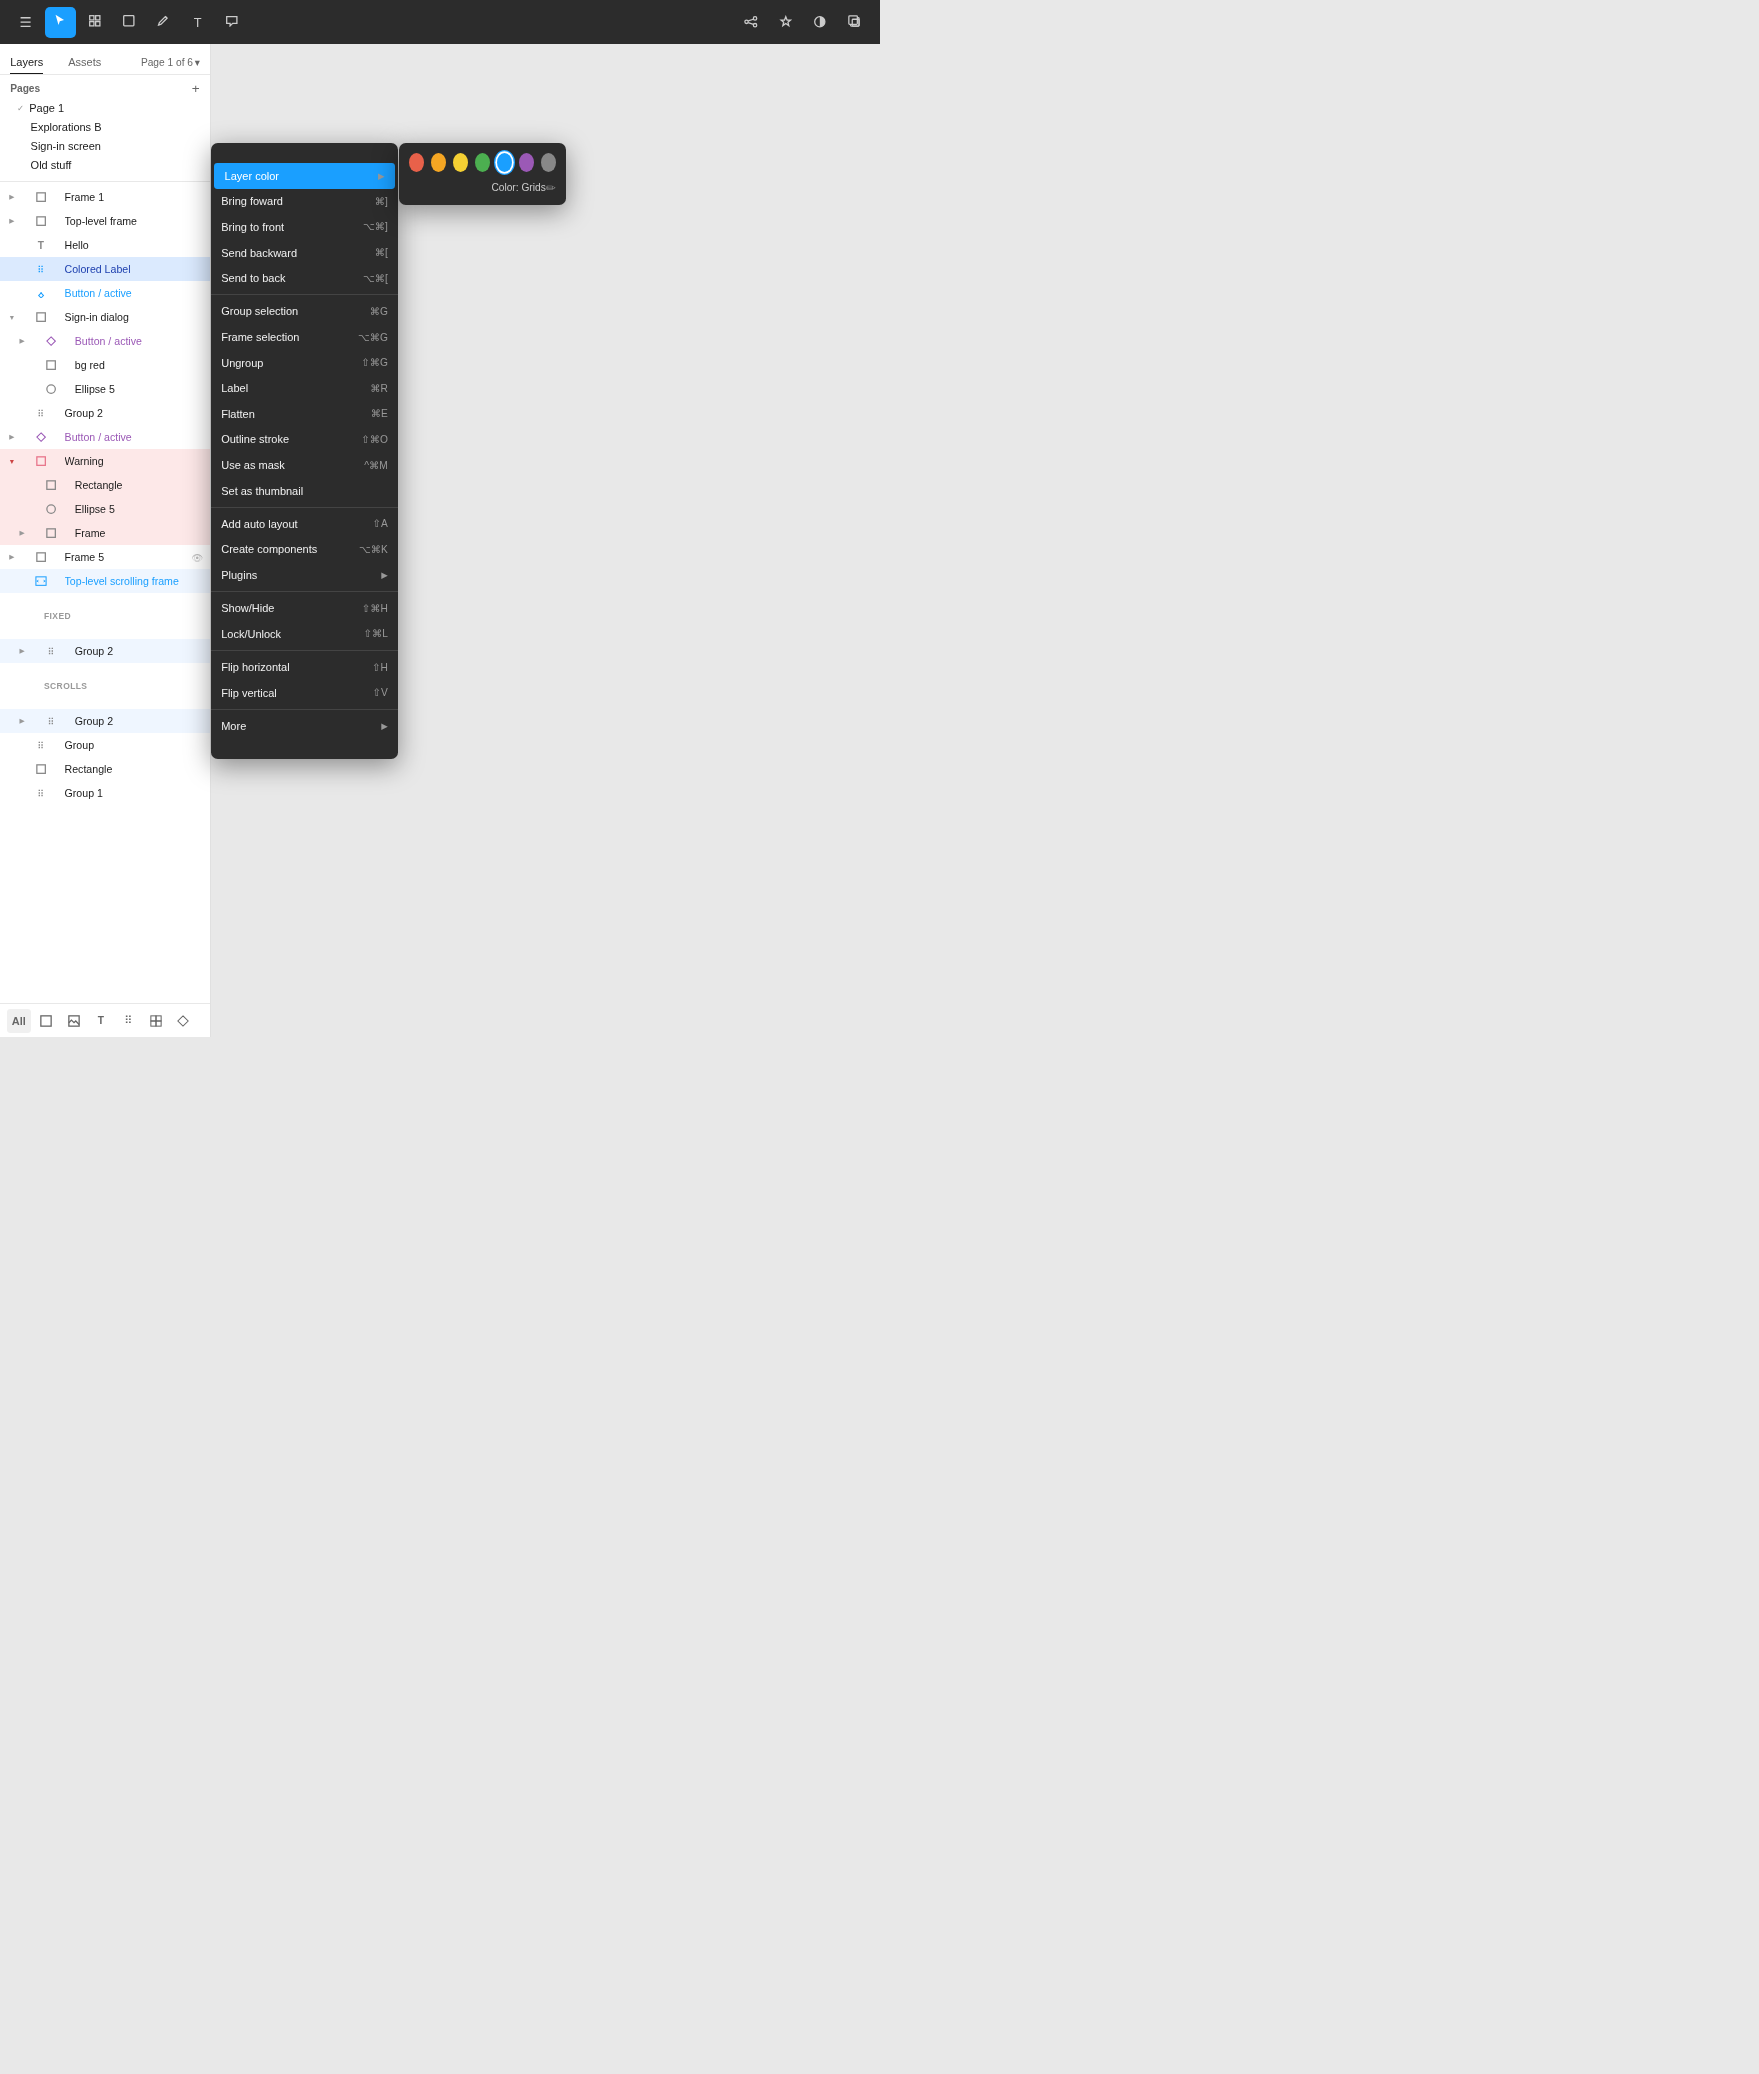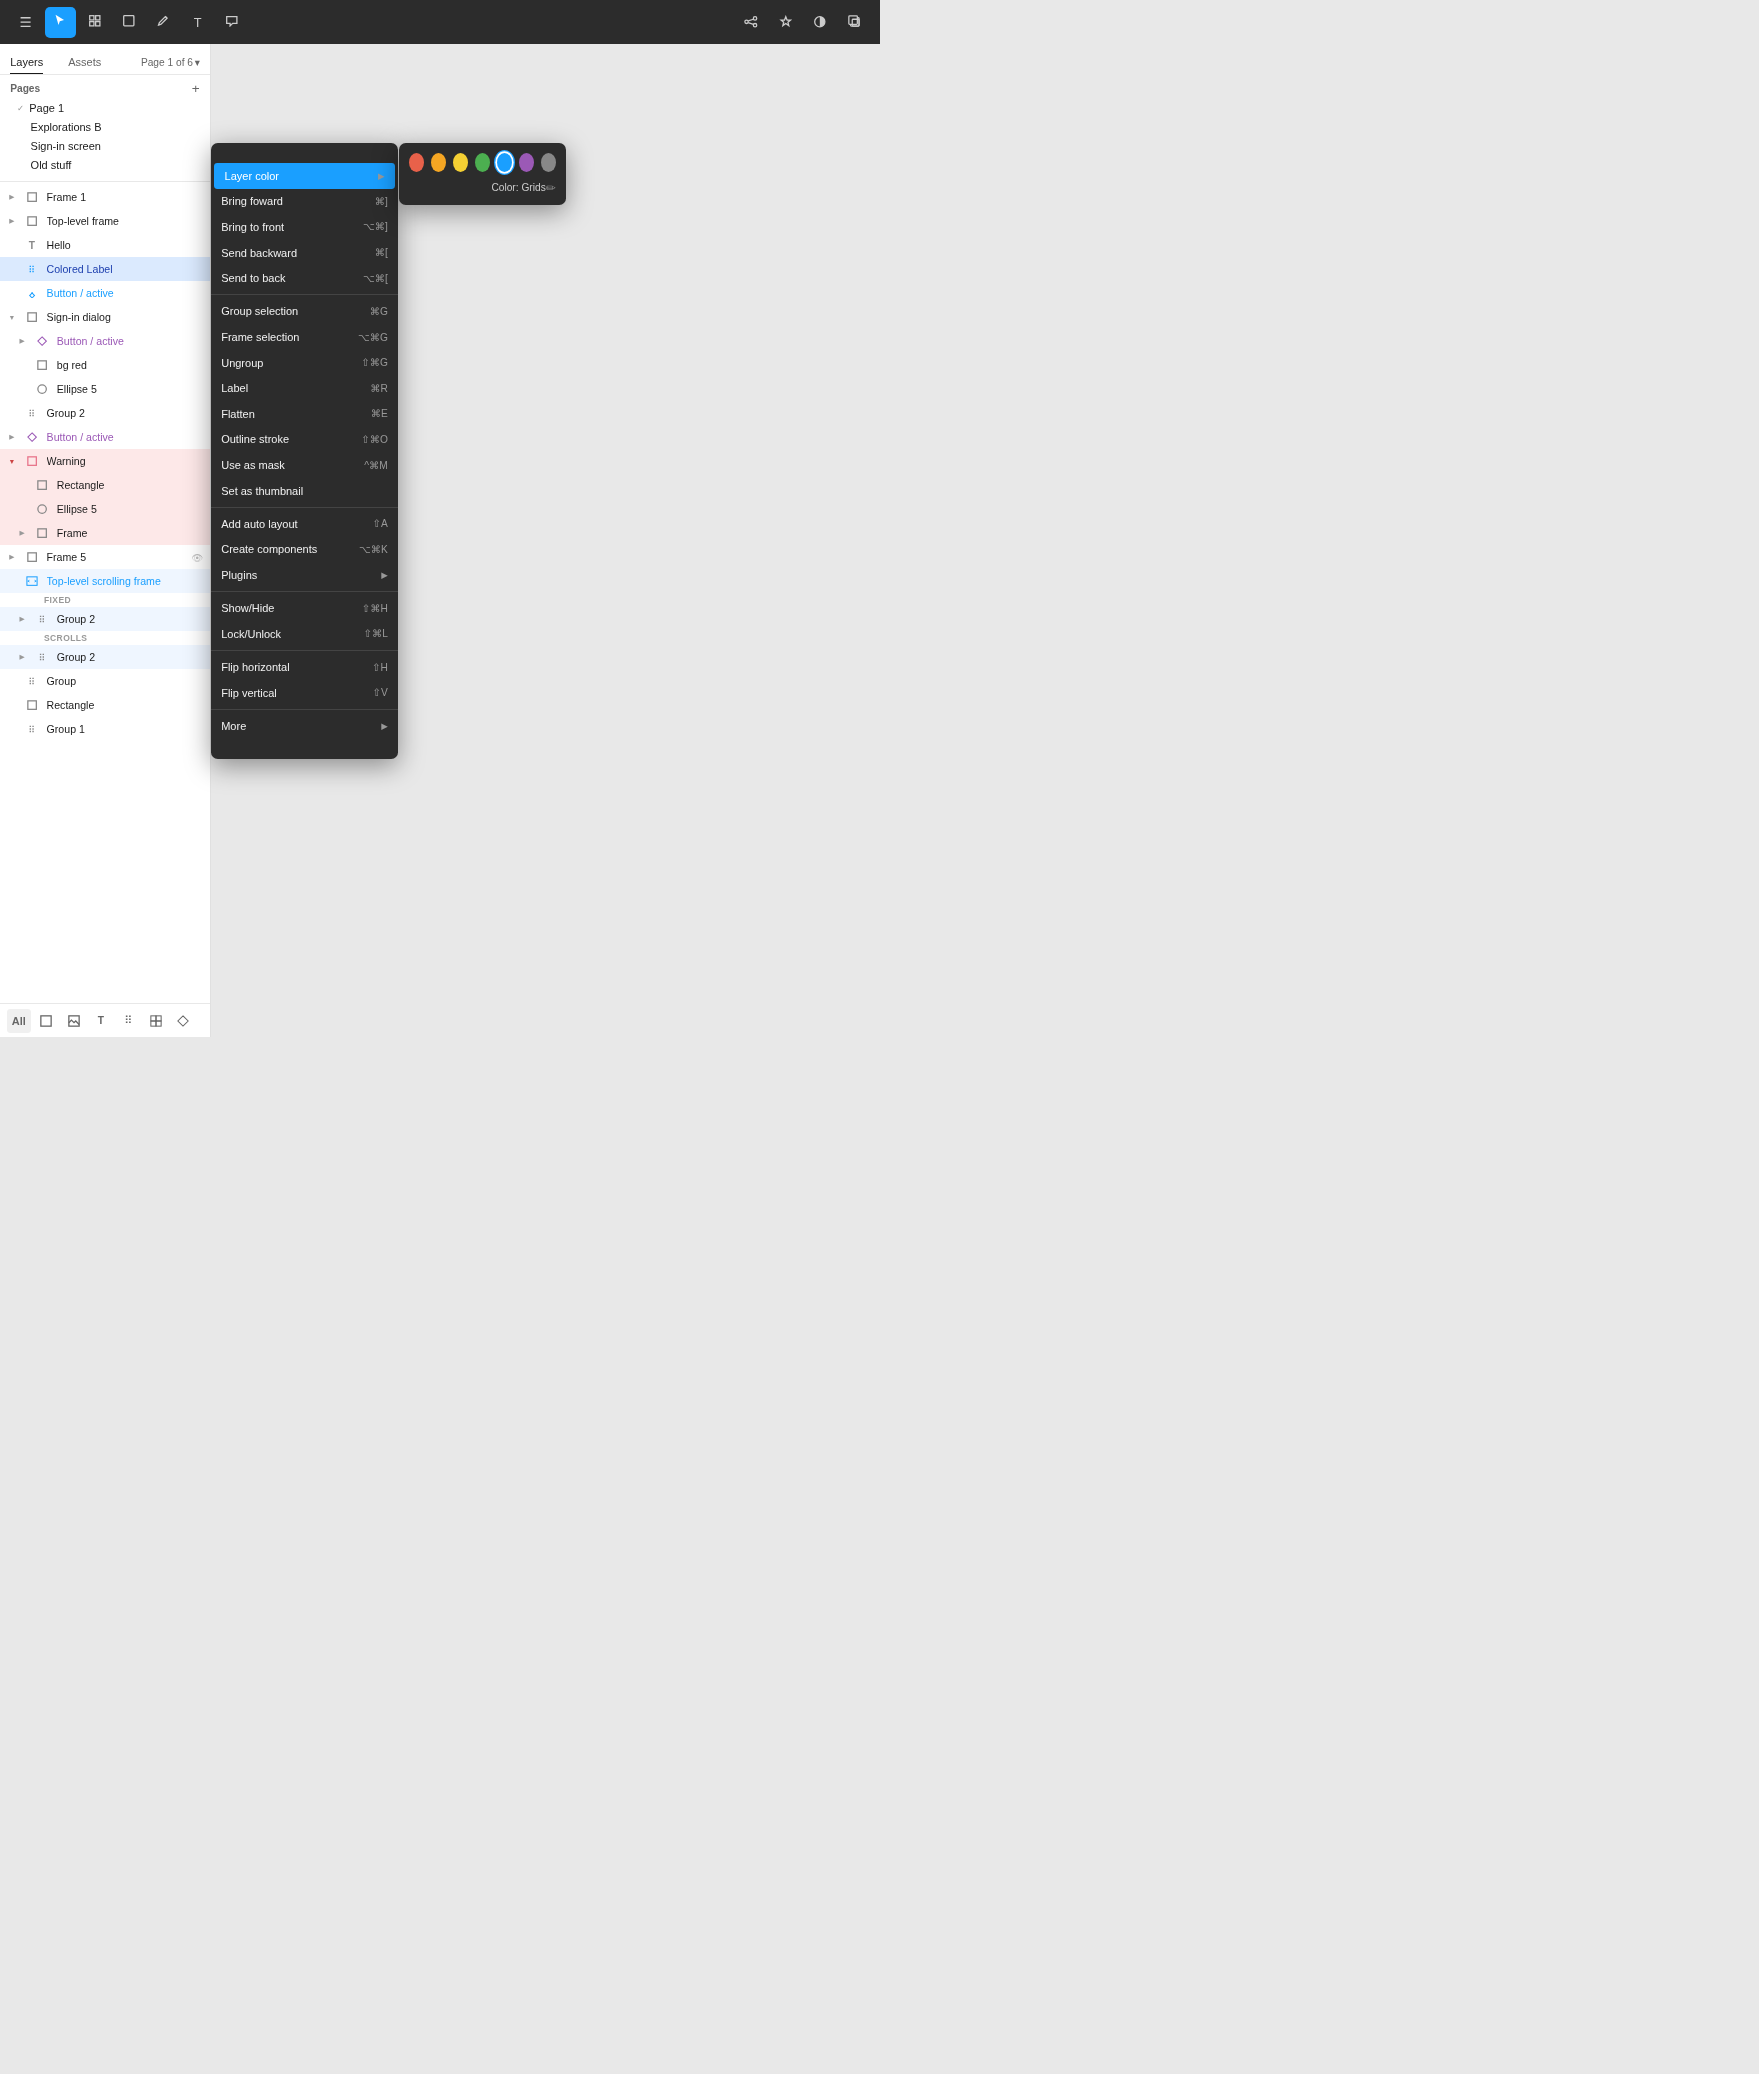--- a/index.html
+++ b/index.html
@@ -127,21 +127,21 @@
       padding: 3.4px 0;
     }
     .layer-item {
       display: flex;
       align-items: center;
       padding: 3.4px 6.8px;
       cursor: pointer;
       color: #1a1a1a;
       font-size: 10.6px;
       height: 24px;
-      gap: 8px;
+      gap: 17px;
       position: relative;
     }
     .layer-item.selected { background: #dbeafe; color: #1e40af; }
     .layer-item.selected-pink { background: #fde8e8; }
     .layer-item.highlighted { background: #eff6ff; }
     .layer-icon {
       width: 13.6px; height: 13.6px;
       display: flex; align-items: center; justify-content: center;
       color: #888;
       font-size: 9.4px;
@@ -158,21 +158,21 @@
       flex-shrink: 0;
     }
     .layer-name { flex: 1; white-space: nowrap; overflow: hidden; text-overflow: ellipsis; }
     .layer-name.blue { color: #1a9fff; }
     .layer-name.purple { color: #9b59b6; }
     .layer-indent-1 { padding-left: 17px; }
     .section-label {
       font-size: 8.5px;
       color: #999;
       font-weight: 600;
-      padding: 2px 44px;
+      padding: 18px 44px;
       letter-spacing: 0.4px;
     }
     .eye-icon {
       margin-left: auto;
       color: #bbb;
       font-size: 9.4px;
     }
 
     
     .sidebar-bottom {

